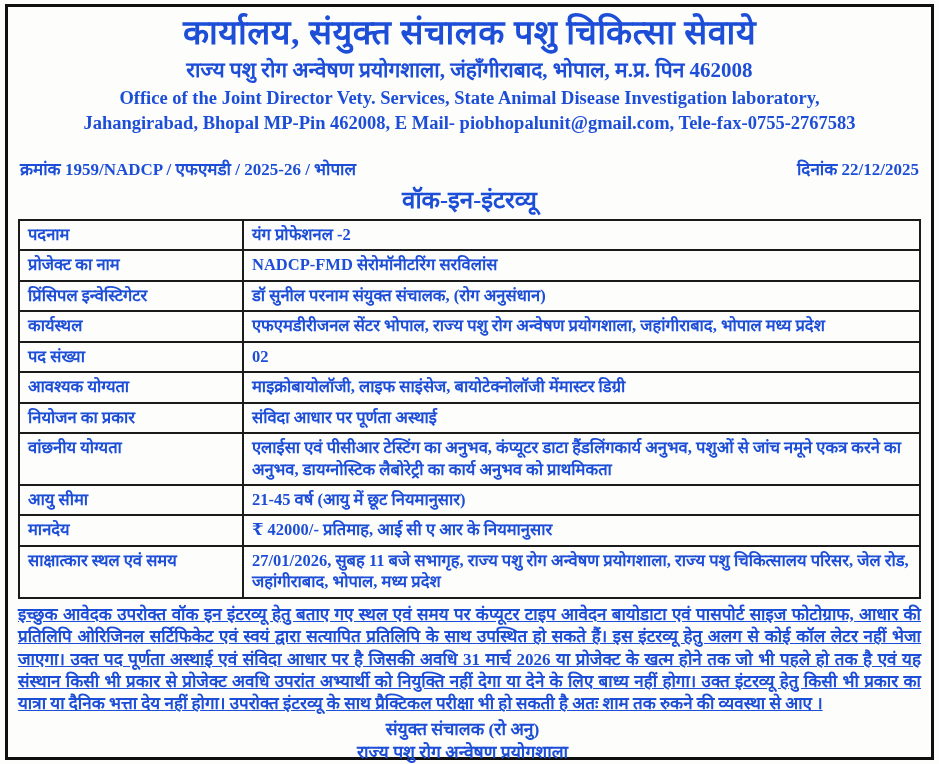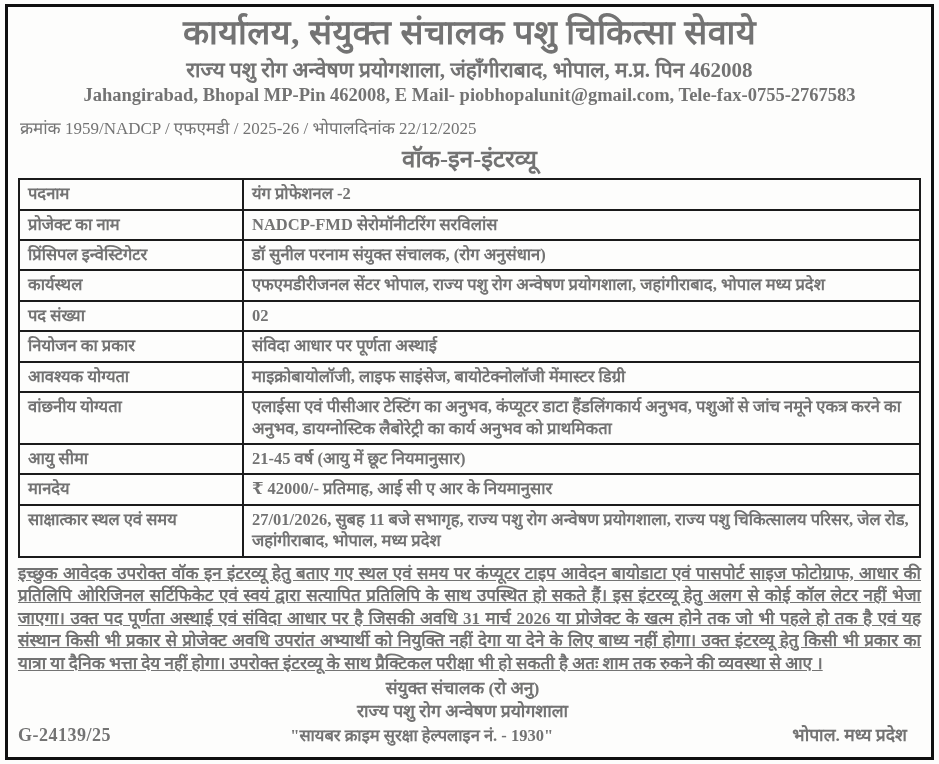--- a/index.html
+++ b/index.html
@@ -6,21 +6,21 @@
     margin: 0;
     padding: 0;
     background: #ffffff;
   }
   .page {
     position: relative;
     width: 939px;
     height: 764px;
     background: #fdfdfc;
     font-family: "Liberation Serif", "DejaVu Serif", serif;
-    color: #737373;
+    color: #1d4ed8;
     box-sizing: border-box;
     overflow: hidden;
   }
   .frame {
     position: absolute;
     left: 5px; top: 4px; right: 5px; bottom: 4px;
     border: 3px solid #101010;
     box-sizing: border-box;
     padding: 6px 10px 4px 10px;
     display: flex;
@@ -41,24 +41,24 @@
   }
   .hdr-en {
     font-size: 18.5px;
     font-weight: bold;
     margin-top: 3px;
     line-height: 1.35;
   }
   
   .refline {
     display: flex;
-    justify-content: flex-start;
+    justify-content: space-between;
     font-size: 17px;
-    font-weight: normal;
-    margin-top: 8px;
+    font-weight: bold;
+    margin-top: 21px;
     padding: 0 2px;
   }
   .notice-title {
     text-align: center;
     font-size: 24px;
     font-weight: bold;
     margin: 2px 0 4px 0;
   }
   
   table.jobs {
@@ -121,20 +121,21 @@
 </style>
 </head>
 <body>
 
 <div class="page">
   <div class="frame">
 
     <div class="hdr">
       <div class="hdr-title">कार्यालय, संयुक्त संचालक पशु चिकित्सा सेवाये</div>
       <div class="hdr-sub">राज्य पशु रोग अन्वेषण प्रयोगशाला, जंहाँगीराबाद, भोपाल, म.प्र. पिन 462008</div>
+      <div class="hdr-en">Office of the Joint Director Vety. Services, State Animal Disease Investigation laboratory,</div>
       <div class="hdr-en" style="margin-top:0;">Jahangirabad, Bhopal MP-Pin 462008, E Mail- piobhopalunit@gmail.com, Tele-fax-0755-2767583</div>
     </div>
 
     <div class="refline">
       <span>क्रमांक 1959/NADCP / एफएमडी / 2025-26 / भोपाल</span>
       <span>दिनांक 22/12/2025</span>
     </div>
 
     <div class="notice-title">वॉक-इन-इंटरव्यू</div>
 
@@ -154,26 +155,26 @@
           </tr>
           <tr>
             <td class="label-cell">कार्यस्थल</td>
             <td class="value-cell">एफएमडीरीजनल सेंटर भोपाल, राज्य पशु रोग अन्वेषण प्रयोगशाला, जहांगीराबाद, भोपाल मध्य प्रदेश</td>
           </tr>
           <tr>
             <td class="label-cell">पद संख्या</td>
             <td class="value-cell">02</td>
           </tr>
           <tr>
+            <td class="label-cell">आवश्यक योग्यता</td>
+            <td class="value-cell">माइक्रोबायोलॉजी, लाइफ साइंसेज, बायोटेक्नोलॉजी मेंमास्टर डिग्री</td>
+          </tr>
+          <tr>
             <td class="label-cell">नियोजन का प्रकार</td>
             <td class="value-cell">संविदा आधार पर पूर्णता अस्थाई</td>
-          </tr>
-          <tr>
-            <td class="label-cell">आवश्यक योग्यता</td>
-            <td class="value-cell">माइक्रोबायोलॉजी, लाइफ साइंसेज, बायोटेक्नोलॉजी मेंमास्टर डिग्री</td>
           </tr>
           <tr>
             <td class="label-cell">वांछनीय योग्यता</td>
             <td class="value-cell">एलाईसा एवं पीसीआर टेस्टिंग का अनुभव, कंप्यूटर डाटा हैंडलिंगकार्य अनुभव, पशुओं से जांच नमूने एकत्र करने का अनुभव, डायग्नोस्टिक लैबोरेट्री का कार्य अनुभव को प्राथमिकता</td>
           </tr>
           <tr>
             <td class="label-cell">आयु सीमा</td>
             <td class="value-cell">21-45 वर्ष (आयु में छूट नियमानुसार)</td>
           </tr>
           <tr>

